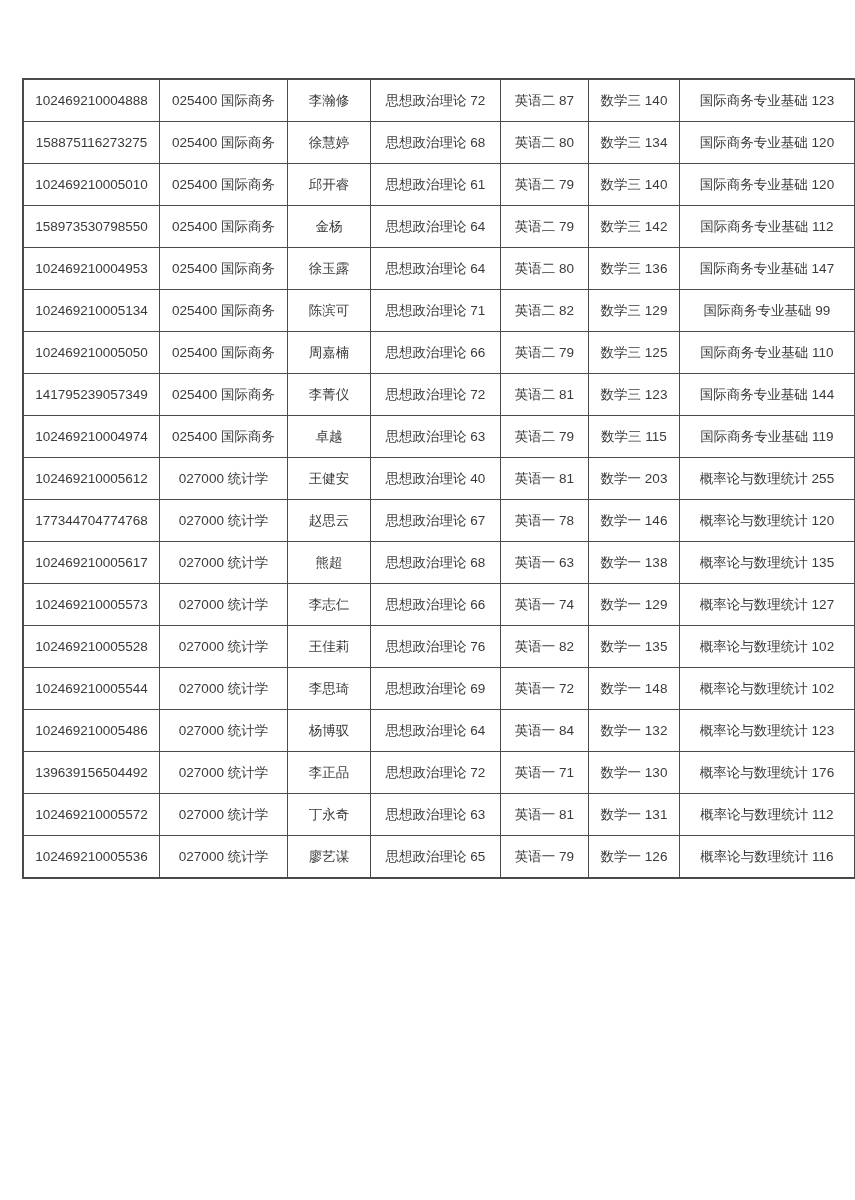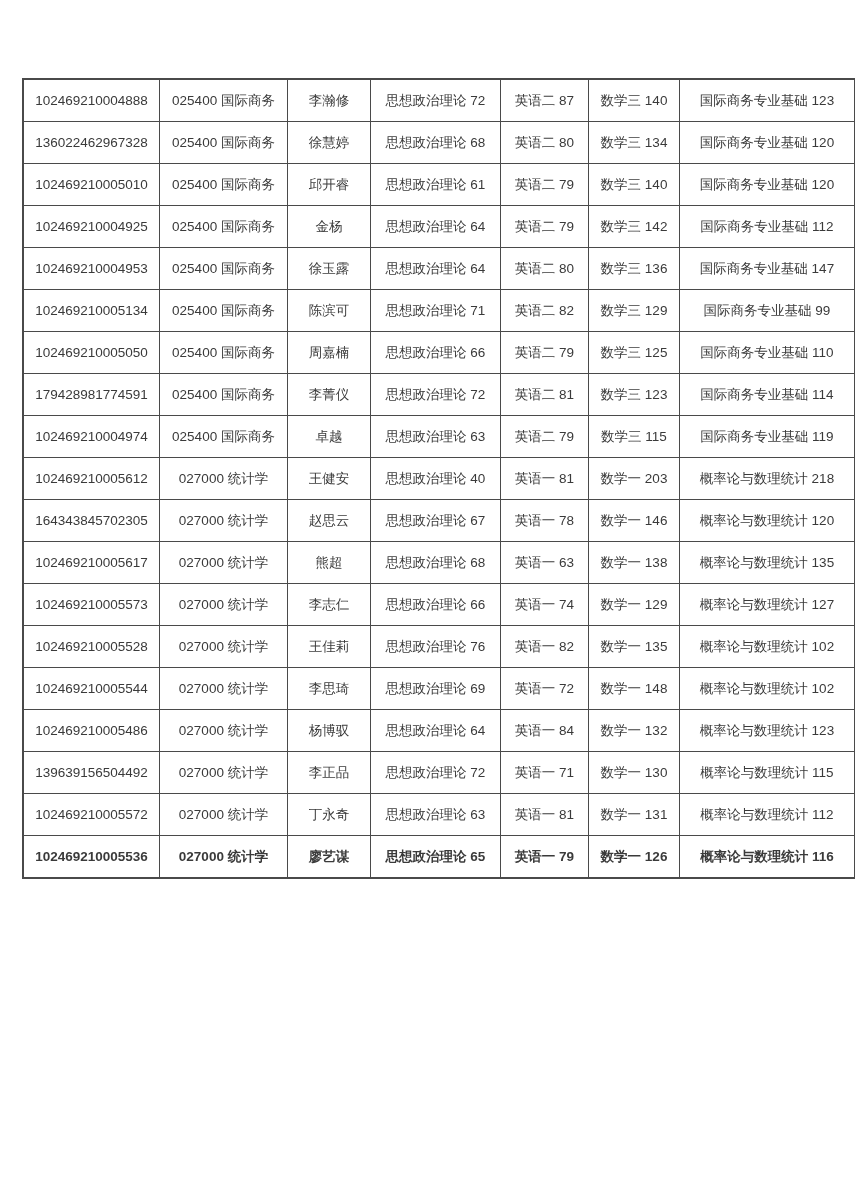--- a/index.html
+++ b/index.html
@@ -40,21 +40,21 @@
     text-align: center;
     vertical-align: middle;
     white-space: nowrap;
     overflow: hidden;
     color: #3a3a3a;
     background: #ffffff;
   }
   #score-table tr > td:first-child { border-left-width: 2px; }
   #score-table tr > td:last-child  { border-right-width: 2px; }
   #score-table tr:first-child > td { border-top-width: 2px; }
-  #score-table tr:last-child  > td { border-bottom-width: 2px; font-weight: bold; }
+  #score-table tr:last-child  > td { border-bottom-width: 2px; }
 
   .c-exam    { width: 123px; font-size: 13px; }
   .c-major   { width: 115px; }
   .c-name    { width: 70px; }
   .c-politics{ width: 117px; }
   .c-english { width: 75px; }
   .c-math    { width: 78px; }
   .c-pro     { width: 162px; }
   .c-total   { width: 66px; }
 </style>
@@ -68,41 +68,41 @@
           <td class="c-exam">102469210004888</td>
           <td class="c-major">025400 国际商务</td>
           <td class="c-name">李瀚修</td>
           <td class="c-politics">思想政治理论 72</td>
           <td class="c-english">英语二 87</td>
           <td class="c-math">数学三 140</td>
           <td class="c-pro">国际商务专业基础 123</td>
           <td class="c-total">422</td>
         </tr>
         <tr>
-          <td class="c-exam">136022462967328</td>
+          <td class="c-exam">158875116273275</td>
           <td class="c-major">025400 国际商务</td>
           <td class="c-name">徐慧婷</td>
           <td class="c-politics">思想政治理论 68</td>
           <td class="c-english">英语二 80</td>
           <td class="c-math">数学三 134</td>
           <td class="c-pro">国际商务专业基础 120</td>
           <td class="c-total">402</td>
         </tr>
         <tr>
           <td class="c-exam">102469210005010</td>
           <td class="c-major">025400 国际商务</td>
           <td class="c-name">邱开睿</td>
           <td class="c-politics">思想政治理论 61</td>
           <td class="c-english">英语二 79</td>
           <td class="c-math">数学三 140</td>
           <td class="c-pro">国际商务专业基础 120</td>
           <td class="c-total">400</td>
         </tr>
         <tr>
-          <td class="c-exam">102469210004925</td>
+          <td class="c-exam">158973530798550</td>
           <td class="c-major">025400 国际商务</td>
           <td class="c-name">金杨</td>
           <td class="c-politics">思想政治理论 64</td>
           <td class="c-english">英语二 79</td>
           <td class="c-math">数学三 142</td>
           <td class="c-pro">国际商务专业基础 112</td>
           <td class="c-total">397</td>
         </tr>
         <tr>
           <td class="c-exam">102469210004953</td>
@@ -128,51 +128,51 @@
           <td class="c-exam">102469210005050</td>
           <td class="c-major">025400 国际商务</td>
           <td class="c-name">周嘉楠</td>
           <td class="c-politics">思想政治理论 66</td>
           <td class="c-english">英语二 79</td>
           <td class="c-math">数学三 125</td>
           <td class="c-pro">国际商务专业基础 110</td>
           <td class="c-total">380</td>
         </tr>
         <tr>
-          <td class="c-exam">179428981774591</td>
+          <td class="c-exam">141795239057349</td>
           <td class="c-major">025400 国际商务</td>
           <td class="c-name">李菁仪</td>
           <td class="c-politics">思想政治理论 72</td>
           <td class="c-english">英语二 81</td>
           <td class="c-math">数学三 123</td>
-          <td class="c-pro">国际商务专业基础 114</td>
+          <td class="c-pro">国际商务专业基础 144</td>
           <td class="c-total">379</td>
         </tr>
         <tr>
           <td class="c-exam">102469210004974</td>
           <td class="c-major">025400 国际商务</td>
           <td class="c-name">卓越</td>
           <td class="c-politics">思想政治理论 63</td>
           <td class="c-english">英语二 79</td>
           <td class="c-math">数学三 115</td>
           <td class="c-pro">国际商务专业基础 119</td>
           <td class="c-total">376</td>
         </tr>
         <tr>
           <td class="c-exam">102469210005612</td>
           <td class="c-major">027000 统计学</td>
           <td class="c-name">王健安</td>
           <td class="c-politics">思想政治理论 40</td>
           <td class="c-english">英语一 81</td>
           <td class="c-math">数学一 203</td>
-          <td class="c-pro">概率论与数理统计 218</td>
+          <td class="c-pro">概率论与数理统计 255</td>
           <td class="c-total">441</td>
         </tr>
         <tr>
-          <td class="c-exam">164343845702305</td>
+          <td class="c-exam">177344704774768</td>
           <td class="c-major">027000 统计学</td>
           <td class="c-name">赵思云</td>
           <td class="c-politics">思想政治理论 67</td>
           <td class="c-english">英语一 78</td>
           <td class="c-math">数学一 146</td>
           <td class="c-pro">概率论与数理统计 120</td>
           <td class="c-total">411</td>
         </tr>
         <tr>
           <td class="c-exam">102469210005617</td>
@@ -224,21 +224,21 @@
           <td class="c-pro">概率论与数理统计 123</td>
           <td class="c-total">388</td>
         </tr>
         <tr>
           <td class="c-exam">139639156504492</td>
           <td class="c-major">027000 统计学</td>
           <td class="c-name">李正品</td>
           <td class="c-politics">思想政治理论 72</td>
           <td class="c-english">英语一 71</td>
           <td class="c-math">数学一 130</td>
-          <td class="c-pro">概率论与数理统计 115</td>
+          <td class="c-pro">概率论与数理统计 176</td>
           <td class="c-total">388</td>
         </tr>
         <tr>
           <td class="c-exam">102469210005572</td>
           <td class="c-major">027000 统计学</td>
           <td class="c-name">丁永奇</td>
           <td class="c-politics">思想政治理论 63</td>
           <td class="c-english">英语一 81</td>
           <td class="c-math">数学一 131</td>
           <td class="c-pro">概率论与数理统计 112</td>

